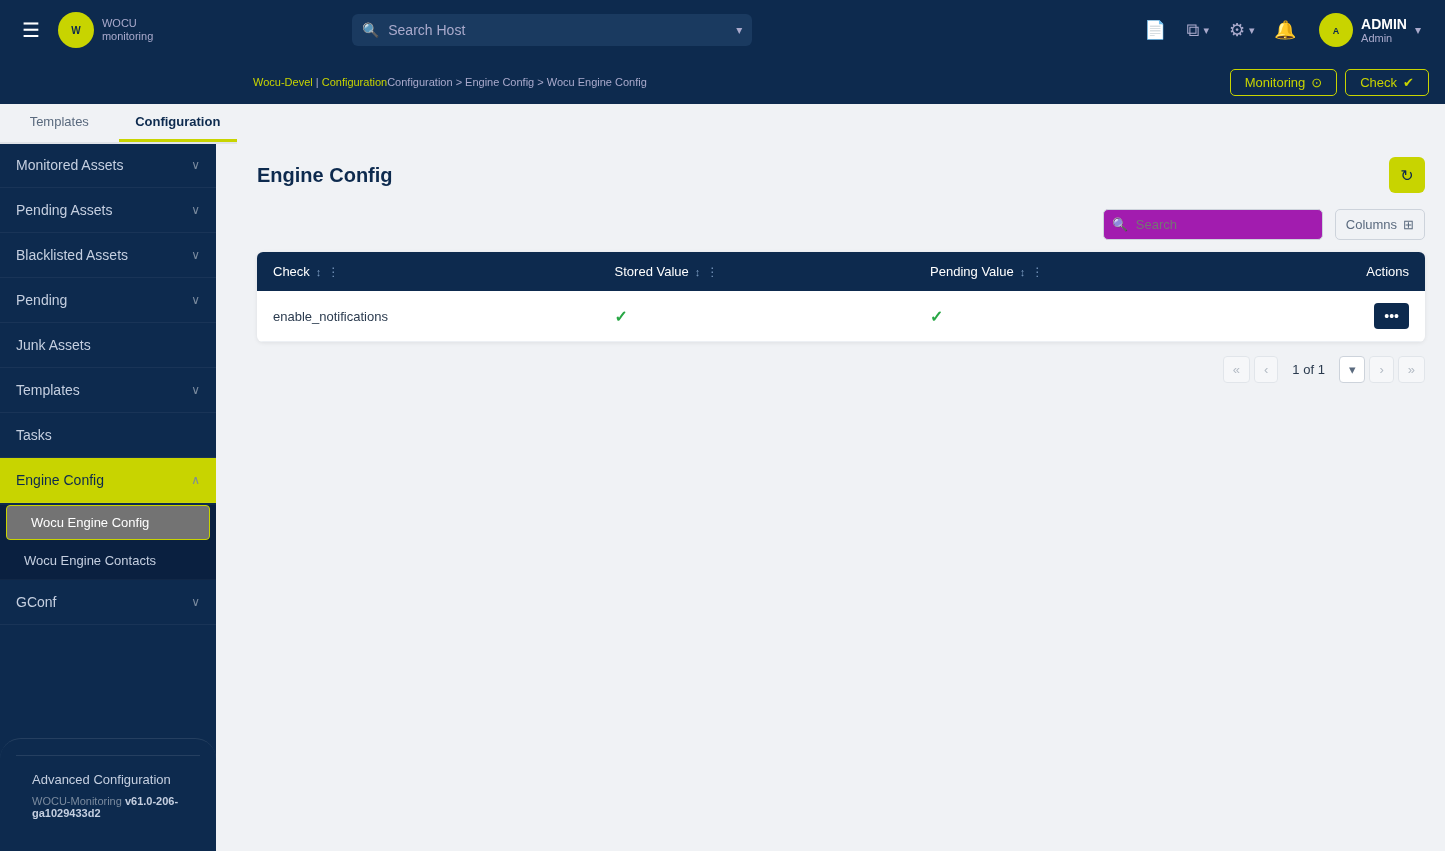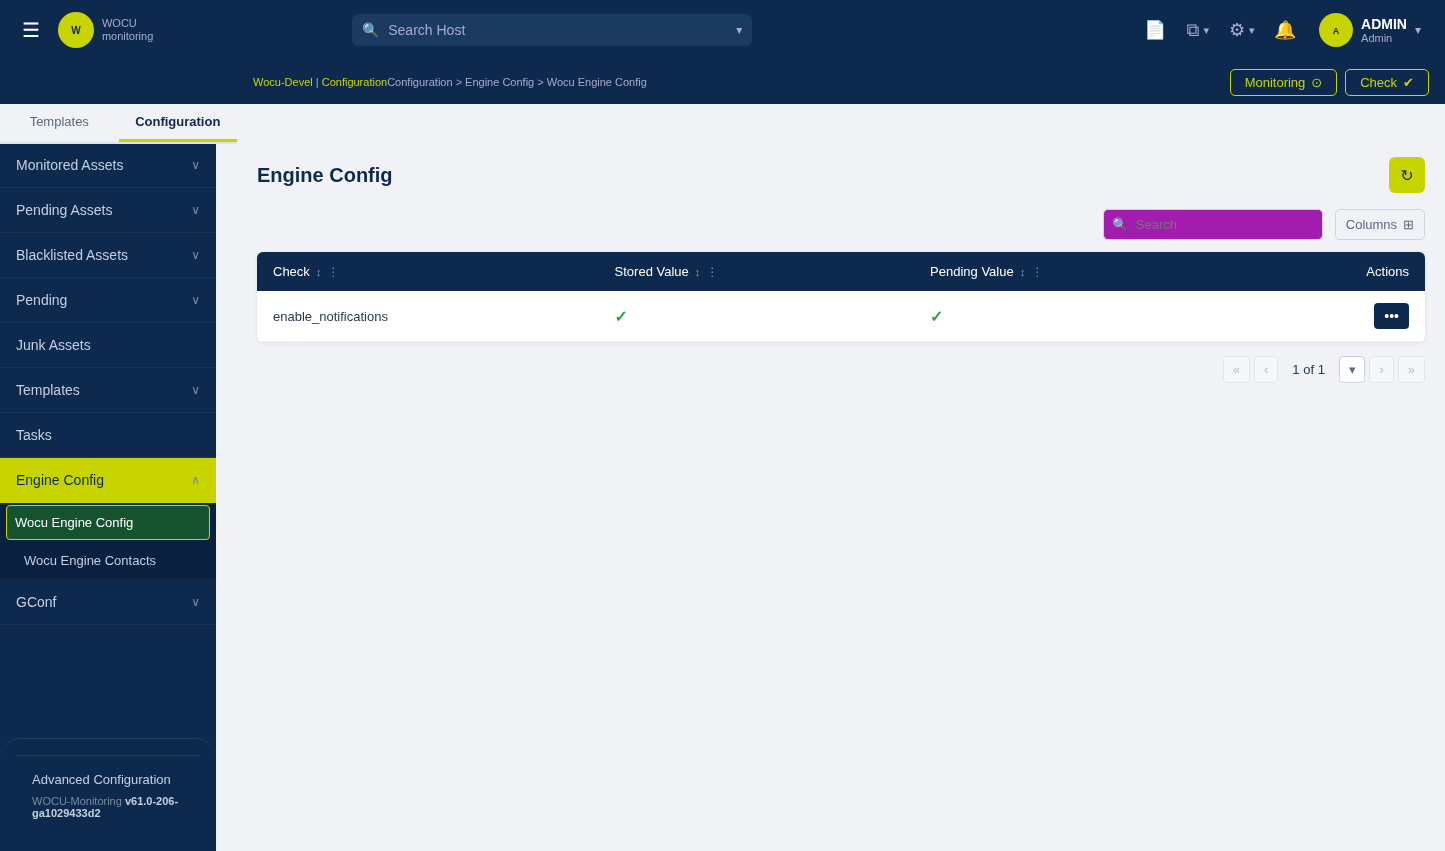--- a/index.html
+++ b/index.html
@@ -156,26 +156,26 @@
       background: #0a2040;
     }
     .sidebar-sub-item {
       padding: 11px 16px 11px 24px;
       color: #c5cfe0;
       cursor: pointer;
       font-size: 13px;
       border-bottom: 1px solid rgba(255,255,255,0.03);
     }
     .sidebar-sub-item.active-sub {
-      background: #14532d;
+      background: #737373;
       color: white;
       border: 1.5px solid #c8d400;
       border-radius: 4px;
       margin: 2px 6px;
-      padding: 9px 8px;
+      padding: 9px 24px;
     }
 
     .sidebar-footer {
       padding: 16px;
       border-top: 1px solid rgba(255,255,255,0.1);
       margin-top: auto;
     }
     .sidebar-footer .adv-config {
       color: #c5cfe0; font-size: 13px; cursor: pointer; padding-bottom: 8px;
     }

